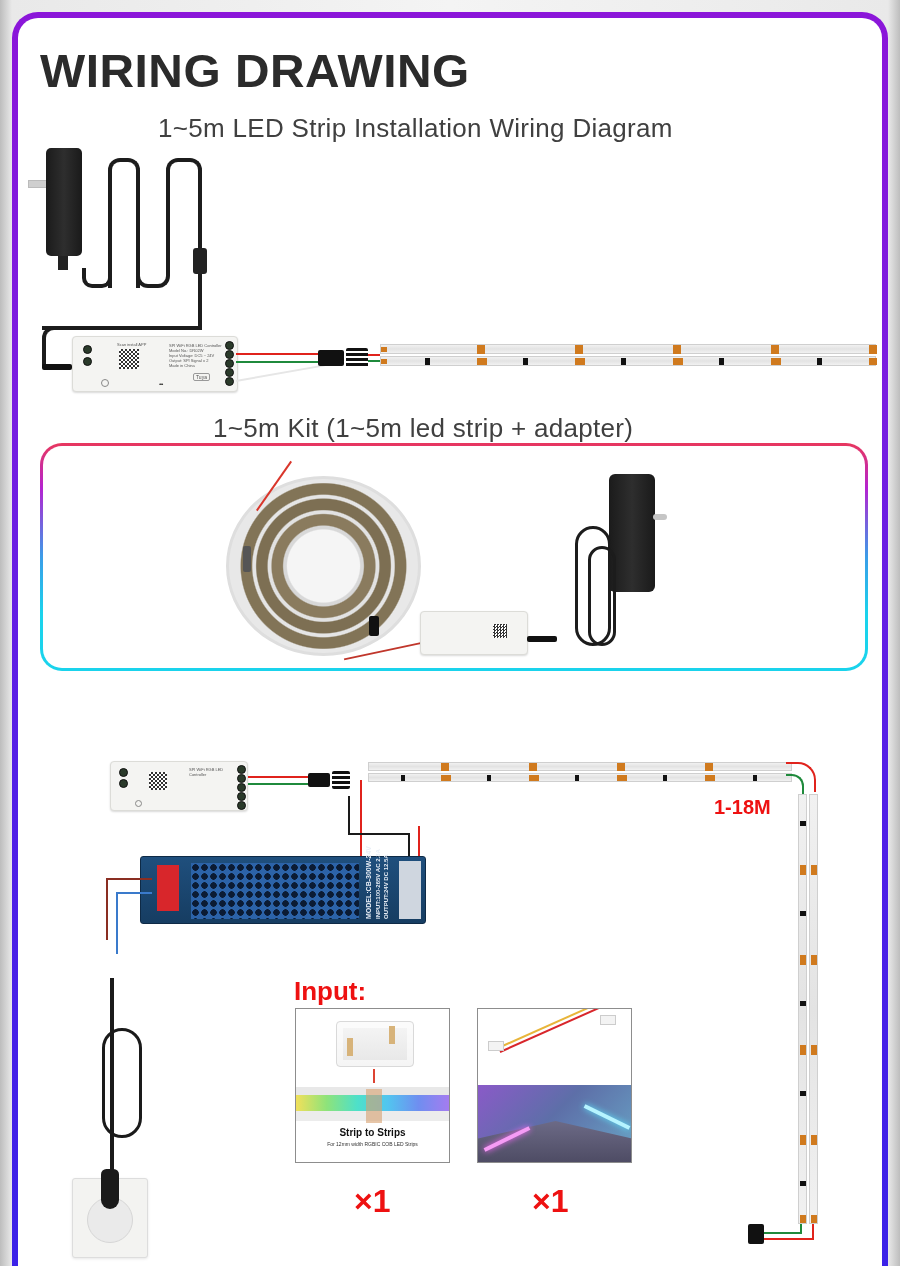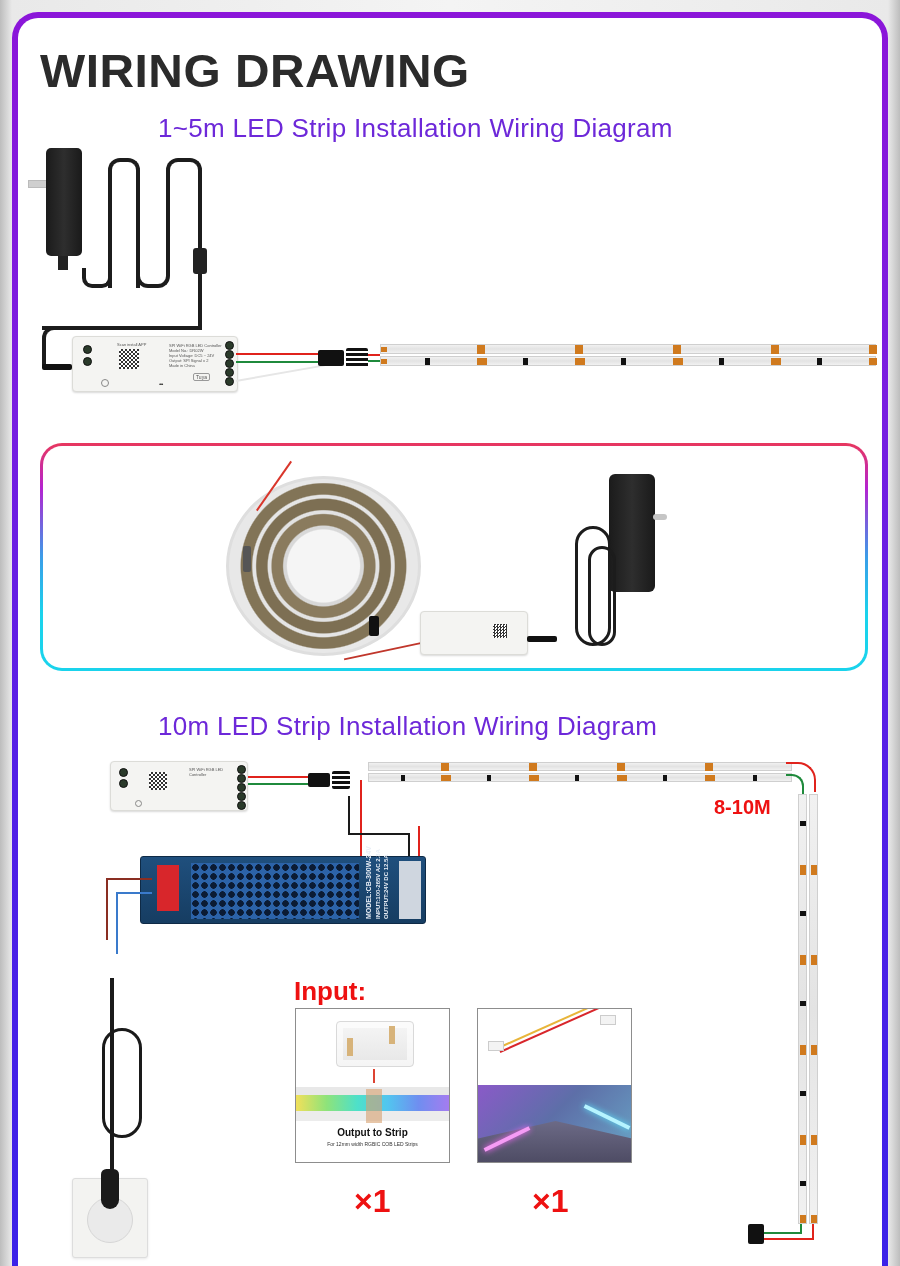--- a/index.html
+++ b/index.html
@@ -5,21 +5,21 @@
   * { box-sizing: border-box; margin: 0; padding: 0; }
   html, body { width: 900px; height: 1266px; background: #d9d9d9; overflow: hidden; }
   body { position: relative; font-family: "Liberation Sans", sans-serif; }
   .shadow-bg { position: absolute; inset: 0; background: linear-gradient(90deg,#bdbdbd 0,#e9e9e9 12px,#f4f4f4 50%,#e9e9e9 calc(100% - 12px),#bdbdbd 100%); }
   .frame { position: absolute; left: 12px; top: 12px; width: 876px; height: 1280px;
     border-radius: 26px; padding: 6px;
     background: linear-gradient(180deg,#8b16d9 0%,#7a1ee0 30%,#5320e6 60%,#3a22e8 100%); }
   .frame-inner { position: relative; width: 100%; height: 100%; background: #ffffff; border-radius: 20px; overflow: hidden; }
   .abs { position: absolute; }
   .title { left: 22px; top: 26px; font-size: 46px; font-weight: bold; color: #2b2b2b; letter-spacing: 0.5px; transform: scaleX(1.04); transform-origin: left; }
-  .subtitle { font-size: 26px; color: #6d28d9; white-space: nowrap; letter-spacing: 0.3px; }
+  .subtitle { font-size: 26px; color: #404040; white-space: nowrap; letter-spacing: 0.3px; }
   .red-label { color: #ee1111; font-weight: bold; white-space: nowrap; }
   
   .adapter-body { background: linear-gradient(90deg,#1b1b1b,#2e2e2e 50%,#1a1a1a); border-radius: 5px; }
   .cable { border: 4px solid #1c1c1c; }
   
   .controller { background: #f4f4f2; border: 1px solid #dcdcd8; border-radius: 4px; box-shadow: 0 1px 2px rgba(0,0,0,.15); }
   .term { width: 9px; height: 9px; border-radius: 50%; background: #2a3a2a; border: 1px solid #111; }
   .ctrl-text { font-size: 4px; color: #555; line-height: 5px; }
   
   .strip { background: linear-gradient(180deg,#f1f1f1,#e3e3e3 50%,#f1f1f1); border: 1px solid #cfcfcf; }
@@ -124,20 +124,21 @@
       <div class="abs chip" style="left:142px;top:1px;width:5px;height:7px;"></div>
       <div class="abs pad" style="left:194px;top:1px;width:10px;height:7px;"></div>
       <div class="abs chip" style="left:240px;top:1px;width:5px;height:7px;"></div>
       <div class="abs pad" style="left:292px;top:1px;width:10px;height:7px;"></div>
       <div class="abs chip" style="left:338px;top:1px;width:5px;height:7px;"></div>
       <div class="abs pad" style="left:390px;top:1px;width:10px;height:7px;"></div>
       <div class="abs chip" style="left:436px;top:1px;width:5px;height:7px;"></div>
       <div class="abs pad" style="left:488px;top:1px;width:8px;height:7px;"></div>
     </div>
 
+    <div class="abs subtitle" style="left:195px;top:395px;">1~5m Kit (1~5m led strip + adapter)</div>
 
     <div class="abs kit-box">
       <div class="kit-inner">
 
         <div class="abs reel" style="left:183px;top:30px;width:195px;height:180px;"></div>
         <div class="abs" style="left:230px;top:10px;width:2px;height:60px;background:#d9362b;transform:rotate(35deg);"></div>
         <div class="abs" style="left:200px;top:100px;width:8px;height:26px;background:#555;border-radius:2px;"></div>
         <div class="abs connector" style="left:326px;top:170px;width:10px;height:20px;"></div>
         <div class="abs" style="left:300px;top:202px;width:100px;height:2px;background:#c0362b;transform:rotate(-12deg);"></div>
 
@@ -146,21 +147,20 @@
         </div>
         <div class="abs" style="left:484px;top:190px;width:30px;height:6px;background:#111;border-radius:2px;"></div>
 
         <div class="abs adapter-body" style="left:566px;top:28px;width:46px;height:118px;border-radius:6px;"></div>
         <div class="abs" style="left:610px;top:68px;width:14px;height:6px;background:#c5c5c5;border-radius:3px;"></div>
         <div class="abs" style="left:532px;top:80px;width:36px;height:120px;border:3px solid #1c1c1c;border-radius:18px;"></div>
         <div class="abs" style="left:545px;top:100px;width:28px;height:100px;border:3px solid #1c1c1c;border-radius:14px;"></div>
       </div>
     </div>
 
-    <div class="abs subtitle" style="left:140px;top:693px;">10m LED Strip Installation Wiring Diagram</div>
 
     <div class="abs controller" style="left:92px;top:743px;width:138px;height:50px;">
       <div class="abs term" style="left:8px;top:6px;"></div>
       <div class="abs term" style="left:8px;top:17px;"></div>
       <div class="abs" style="left:38px;top:10px;width:18px;height:18px;background:conic-gradient(#333 25%,#fff 0 50%,#333 0 75%,#fff 0);background-size:4px 4px;"></div>
       <div class="abs ctrl-text" style="left:78px;top:5px;width:44px;">SPI WiFi RGB LED Controller</div>
       <div class="abs" style="left:24px;top:38px;width:7px;height:7px;border:1px solid #888;border-radius:50%;"></div>
       <div class="abs term" style="left:126px;top:3px;"></div>
       <div class="abs term" style="left:126px;top:12px;"></div>
       <div class="abs term" style="left:126px;top:21px;"></div>
@@ -216,21 +216,21 @@
       <div class="abs chip" style="left:206px;top:1px;width:4px;height:6px;"></div>
       <div class="abs pad" style="left:248px;top:1px;width:10px;height:6px;"></div>
       <div class="abs chip" style="left:294px;top:1px;width:4px;height:6px;"></div>
       <div class="abs pad" style="left:336px;top:1px;width:10px;height:6px;"></div>
       <div class="abs chip" style="left:384px;top:1px;width:4px;height:6px;"></div>
     </div>
 
     <div class="abs" style="left:768px;top:744px;width:30px;height:30px;border-top:2px solid #e0231c;border-right:2px solid #e0231c;border-radius:0 18px 0 0;"></div>
     <div class="abs" style="left:768px;top:756px;width:18px;height:22px;border-top:2px solid #1f8a3c;border-right:2px solid #1f8a3c;border-radius:0 12px 0 0;"></div>
 
-    <div class="abs red-label" style="left:696px;top:778px;font-size:20px;">8-10M</div>
+    <div class="abs red-label" style="left:696px;top:778px;font-size:20px;">1-18M</div>
 
     <div class="abs strip" style="left:780px;top:776px;width:9px;height:430px;">
       <div class="abs chip" style="left:1px;top:26px;width:6px;height:5px;"></div>
       <div class="abs pad" style="left:1px;top:70px;width:6px;height:10px;"></div>
       <div class="abs chip" style="left:1px;top:116px;width:6px;height:5px;"></div>
       <div class="abs pad" style="left:1px;top:160px;width:6px;height:10px;"></div>
       <div class="abs chip" style="left:1px;top:206px;width:6px;height:5px;"></div>
       <div class="abs pad" style="left:1px;top:250px;width:6px;height:10px;"></div>
       <div class="abs chip" style="left:1px;top:296px;width:6px;height:5px;"></div>
       <div class="abs pad" style="left:1px;top:340px;width:6px;height:10px;"></div>
@@ -254,21 +254,21 @@
     <div class="abs gift-card" style="left:277px;top:990px;width:155px;height:155px;">
       <div class="abs" style="left:40px;top:12px;width:78px;height:46px;background:linear-gradient(180deg,#f6f6f6,#e6e6e6);border:1px solid #d9d9d9;border-radius:4px;box-shadow:inset 0 0 0 6px rgba(255,255,255,.6);">
         <div class="abs" style="left:10px;top:16px;width:6px;height:18px;background:#d7b37a;"></div>
         <div class="abs" style="left:52px;top:4px;width:6px;height:18px;background:#d7b37a;"></div>
       </div>
       <div class="abs" style="left:77px;top:60px;width:2px;height:14px;background:#d43;"></div>
       <div class="abs" style="left:0;top:78px;width:153px;height:8px;background:#e8e8e8;"></div>
       <div class="abs rainbow" style="left:0;top:86px;width:153px;height:16px;"></div>
       <div class="abs" style="left:0;top:102px;width:153px;height:10px;background:#ececec;"></div>
       <div class="abs" style="left:70px;top:80px;width:16px;height:34px;background:rgba(215,160,110,.6);"></div>
-      <div class="abs" style="left:0;top:118px;width:153px;text-align:center;font-size:10px;font-weight:bold;color:#111;">Output to Strip</div>
+      <div class="abs" style="left:0;top:118px;width:153px;text-align:center;font-size:10px;font-weight:bold;color:#111;">Strip to Strips</div>
       <div class="abs" style="left:0;top:132px;width:153px;text-align:center;font-size:5px;color:#333;">For 12mm width RGBIC COB LED Strips</div>
     </div>
     <div class="abs red-label" style="left:336px;top:1165px;font-size:32px;">×1</div>
 
     <div class="abs gift-card" style="left:459px;top:990px;width:155px;height:155px;overflow:hidden;">
       <div class="abs" style="left:20px;top:38px;width:120px;height:2px;background:#e8b53a;transform:rotate(-24deg);transform-origin:left;"></div>
       <div class="abs" style="left:22px;top:42px;width:120px;height:2px;background:#d8262b;transform:rotate(-24deg);transform-origin:left;"></div>
       <div class="abs" style="left:10px;top:32px;width:16px;height:10px;background:#f3f3f3;border:1px solid #ccc;"></div>
       <div class="abs" style="left:122px;top:6px;width:16px;height:10px;background:#f3f3f3;border:1px solid #ccc;"></div>
       <div class="abs wall" style="left:0;top:76px;width:155px;height:80px;"></div>

